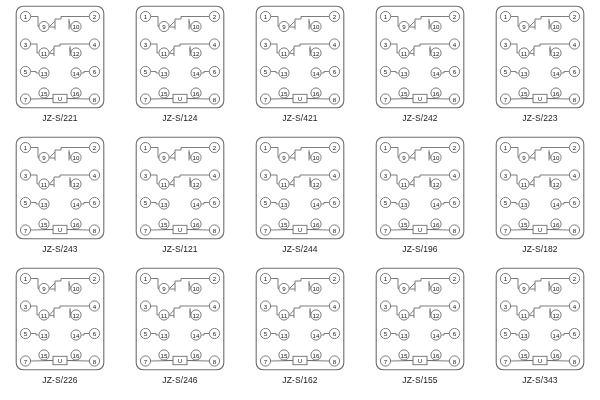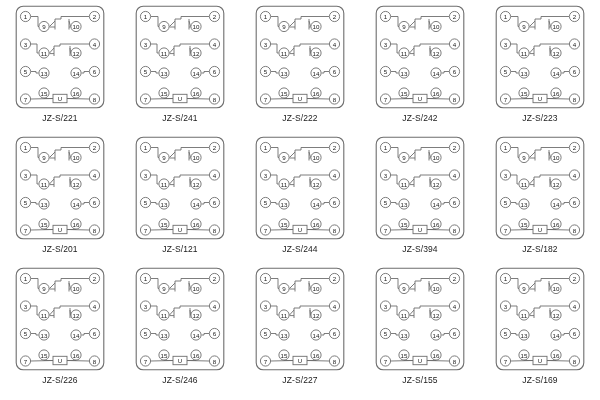--- a/index.html
+++ b/index.html
@@ -275,21 +275,21 @@
             <g>
               <circle cx="30" cy="89" r="5.1" fill="#fff" stroke="#6e6e6e" stroke-width="0.9"></circle>
               <text x="30" y="91.7" text-anchor="middle" font-size="6.2" fill="#1a1a1a" font-family="Liberation Sans, sans-serif">15</text>
             </g>
             <g>
               <circle cx="62" cy="89" r="5.1" fill="#fff" stroke="#6e6e6e" stroke-width="0.9"></circle>
               <text x="62" y="91.7" text-anchor="middle" font-size="6.2" fill="#1a1a1a" font-family="Liberation Sans, sans-serif">16</text>
             </g>
           </svg>
         </div>
-        <div class="caption">JZ-S/241</div>
+        <div class="caption">JZ-S/124</div>
       </div>
       <div class="cell">
         <div class="diagram-wrap">
           <svg width="92" height="106" viewBox="0 0 92 106" xmlns="http://www.w3.org/2000/svg">
             <rect x="2.2" y="2.2" width="87.6" height="101.6" rx="7" ry="7" fill="#fff" stroke="#6e6e6e" stroke-width="1.1"></rect>
             <g>
               <line x1="35.5" y1="22.5" x2="41" y2="17" stroke="#6e6e6e" stroke-width="0.9"></line>
               <line x1="35.5" y1="23" x2="41" y2="23" stroke="#6e6e6e" stroke-width="0.9"></line>
               <line x1="41" y1="15" x2="41" y2="25.5" stroke="#6e6e6e" stroke-width="0.9"></line>
               <line x1="41" y1="15" x2="47" y2="15" stroke="#6e6e6e" stroke-width="0.9"></line>
@@ -387,21 +387,21 @@
             <g>
               <circle cx="30" cy="89" r="5.1" fill="#fff" stroke="#6e6e6e" stroke-width="0.9"></circle>
               <text x="30" y="91.7" text-anchor="middle" font-size="6.2" fill="#1a1a1a" font-family="Liberation Sans, sans-serif">15</text>
             </g>
             <g>
               <circle cx="62" cy="89" r="5.1" fill="#fff" stroke="#6e6e6e" stroke-width="0.9"></circle>
               <text x="62" y="91.7" text-anchor="middle" font-size="6.2" fill="#1a1a1a" font-family="Liberation Sans, sans-serif">16</text>
             </g>
           </svg>
         </div>
-        <div class="caption">JZ-S/222</div>
+        <div class="caption">JZ-S/421</div>
       </div>
       <div class="cell">
         <div class="diagram-wrap">
           <svg width="92" height="106" viewBox="0 0 92 106" xmlns="http://www.w3.org/2000/svg">
             <rect x="2.2" y="2.2" width="87.6" height="101.6" rx="7" ry="7" fill="#fff" stroke="#6e6e6e" stroke-width="1.1"></rect>
             <g>
               <line x1="35.5" y1="22.5" x2="41" y2="17" stroke="#6e6e6e" stroke-width="0.9"></line>
               <line x1="35.5" y1="23" x2="41" y2="23" stroke="#6e6e6e" stroke-width="0.9"></line>
               <line x1="41" y1="15" x2="41" y2="25.5" stroke="#6e6e6e" stroke-width="0.9"></line>
               <line x1="41" y1="15" x2="47" y2="15" stroke="#6e6e6e" stroke-width="0.9"></line>
@@ -723,21 +723,21 @@
             <g>
               <circle cx="30" cy="89" r="5.1" fill="#fff" stroke="#6e6e6e" stroke-width="0.9"></circle>
               <text x="30" y="91.7" text-anchor="middle" font-size="6.2" fill="#1a1a1a" font-family="Liberation Sans, sans-serif">15</text>
             </g>
             <g>
               <circle cx="62" cy="89" r="5.1" fill="#fff" stroke="#6e6e6e" stroke-width="0.9"></circle>
               <text x="62" y="91.7" text-anchor="middle" font-size="6.2" fill="#1a1a1a" font-family="Liberation Sans, sans-serif">16</text>
             </g>
           </svg>
         </div>
-        <div class="caption">JZ-S/201</div>
+        <div class="caption">JZ-S/243</div>
       </div>
       <div class="cell">
         <div class="diagram-wrap">
           <svg width="92" height="106" viewBox="0 0 92 106" xmlns="http://www.w3.org/2000/svg">
             <rect x="2.2" y="2.2" width="87.6" height="101.6" rx="7" ry="7" fill="#fff" stroke="#6e6e6e" stroke-width="1.1"></rect>
             <g>
               <line x1="35.5" y1="22.5" x2="41" y2="17" stroke="#6e6e6e" stroke-width="0.9"></line>
               <line x1="35.5" y1="23" x2="41" y2="23" stroke="#6e6e6e" stroke-width="0.9"></line>
               <line x1="41" y1="15" x2="41" y2="25.5" stroke="#6e6e6e" stroke-width="0.9"></line>
               <line x1="41" y1="15" x2="47" y2="15" stroke="#6e6e6e" stroke-width="0.9"></line>
@@ -1059,21 +1059,21 @@
             <g>
               <circle cx="30" cy="89" r="5.1" fill="#fff" stroke="#6e6e6e" stroke-width="0.9"></circle>
               <text x="30" y="91.7" text-anchor="middle" font-size="6.2" fill="#1a1a1a" font-family="Liberation Sans, sans-serif">15</text>
             </g>
             <g>
               <circle cx="62" cy="89" r="5.1" fill="#fff" stroke="#6e6e6e" stroke-width="0.9"></circle>
               <text x="62" y="91.7" text-anchor="middle" font-size="6.2" fill="#1a1a1a" font-family="Liberation Sans, sans-serif">16</text>
             </g>
           </svg>
         </div>
-        <div class="caption">JZ-S/394</div>
+        <div class="caption">JZ-S/196</div>
       </div>
       <div class="cell">
         <div class="diagram-wrap">
           <svg width="92" height="106" viewBox="0 0 92 106" xmlns="http://www.w3.org/2000/svg">
             <rect x="2.2" y="2.2" width="87.6" height="101.6" rx="7" ry="7" fill="#fff" stroke="#6e6e6e" stroke-width="1.1"></rect>
             <g>
               <line x1="35.5" y1="22.5" x2="41" y2="17" stroke="#6e6e6e" stroke-width="0.9"></line>
               <line x1="35.5" y1="23" x2="41" y2="23" stroke="#6e6e6e" stroke-width="0.9"></line>
               <line x1="41" y1="15" x2="41" y2="25.5" stroke="#6e6e6e" stroke-width="0.9"></line>
               <line x1="41" y1="15" x2="47" y2="15" stroke="#6e6e6e" stroke-width="0.9"></line>
@@ -1507,21 +1507,21 @@
             <g>
               <circle cx="30" cy="89" r="5.1" fill="#fff" stroke="#6e6e6e" stroke-width="0.9"></circle>
               <text x="30" y="91.7" text-anchor="middle" font-size="6.2" fill="#1a1a1a" font-family="Liberation Sans, sans-serif">15</text>
             </g>
             <g>
               <circle cx="62" cy="89" r="5.1" fill="#fff" stroke="#6e6e6e" stroke-width="0.9"></circle>
               <text x="62" y="91.7" text-anchor="middle" font-size="6.2" fill="#1a1a1a" font-family="Liberation Sans, sans-serif">16</text>
             </g>
           </svg>
         </div>
-        <div class="caption">JZ-S/227</div>
+        <div class="caption">JZ-S/162</div>
       </div>
       <div class="cell">
         <div class="diagram-wrap">
           <svg width="92" height="106" viewBox="0 0 92 106" xmlns="http://www.w3.org/2000/svg">
             <rect x="2.2" y="2.2" width="87.6" height="101.6" rx="7" ry="7" fill="#fff" stroke="#6e6e6e" stroke-width="1.1"></rect>
             <g>
               <line x1="35.5" y1="22.5" x2="41" y2="17" stroke="#6e6e6e" stroke-width="0.9"></line>
               <line x1="35.5" y1="23" x2="41" y2="23" stroke="#6e6e6e" stroke-width="0.9"></line>
               <line x1="41" y1="15" x2="41" y2="25.5" stroke="#6e6e6e" stroke-width="0.9"></line>
               <line x1="41" y1="15" x2="47" y2="15" stroke="#6e6e6e" stroke-width="0.9"></line>
@@ -1731,16 +1731,16 @@
             <g>
               <circle cx="30" cy="89" r="5.1" fill="#fff" stroke="#6e6e6e" stroke-width="0.9"></circle>
               <text x="30" y="91.7" text-anchor="middle" font-size="6.2" fill="#1a1a1a" font-family="Liberation Sans, sans-serif">15</text>
             </g>
             <g>
               <circle cx="62" cy="89" r="5.1" fill="#fff" stroke="#6e6e6e" stroke-width="0.9"></circle>
               <text x="62" y="91.7" text-anchor="middle" font-size="6.2" fill="#1a1a1a" font-family="Liberation Sans, sans-serif">16</text>
             </g>
           </svg>
         </div>
-        <div class="caption">JZ-S/169</div>
+        <div class="caption">JZ-S/343</div>
       </div>
     </div>
 </div>
 
 </body></html>

